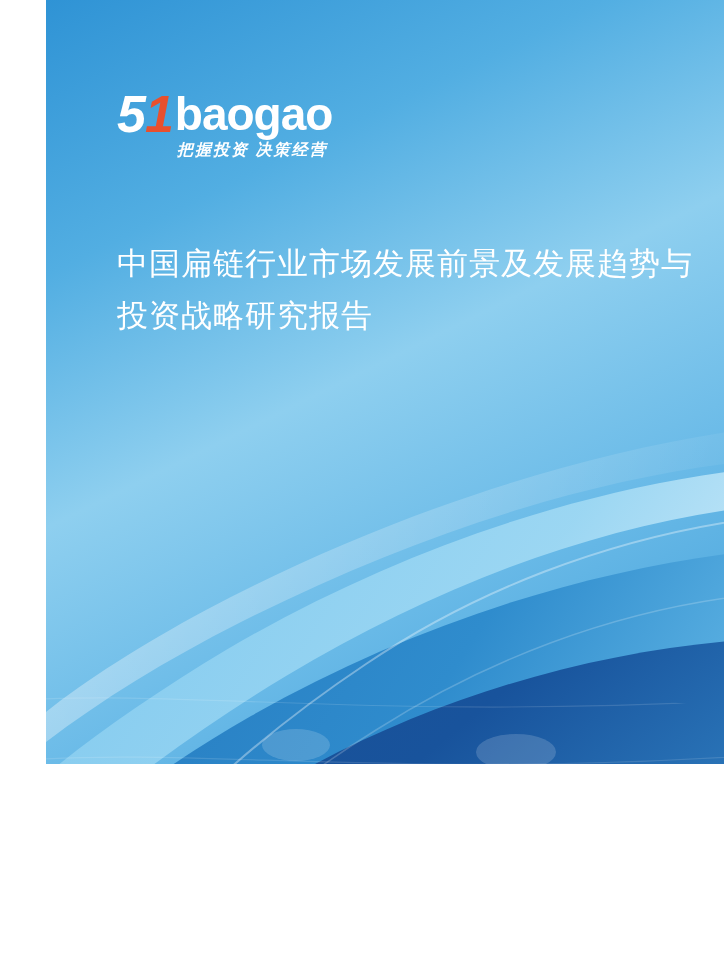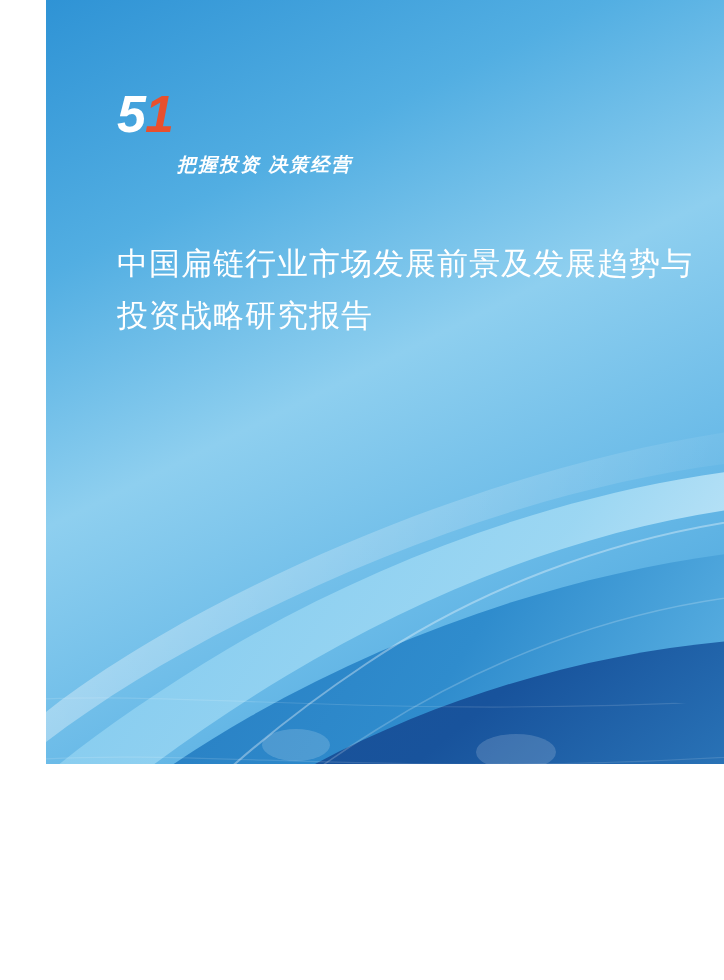--- a/index.html
+++ b/index.html
@@ -61,26 +61,25 @@
     line-height: 52px;
     font-weight: bold;
     color: #ffffff;
     letter-spacing: -1px;
     margin-left: 2px;
   }
   .logo-slogan {
     position: absolute;
     left: 131px;
     top: 140px;
-    font-size: 19px;
+    font-size: 16px;
     letter-spacing: 2px;
     color: #ffffff;
     font-weight: bold;
     font-style: italic;
-    margin-top: 12px;
   }
   .title {
     position: absolute;
     left: 71px;
     top: 238px;
     width: 580px;
     font-size: 31px;
     line-height: 52px;
     color: #ffffff;
     font-weight: normal;
@@ -159,19 +158,20 @@
       </g>
 
       <path d="M695,520 C560,540 430,590 320,664 C260,704 205,748 160,790" stroke="#ffffff" stroke-opacity="0.35" stroke-width="2" fill="none"></path>
       <path d="M695,596 C565,612 440,660 330,730 C272,766 220,806 178,846" stroke="#ffffff" stroke-opacity="0.2" stroke-width="1.5" fill="none"></path>
     </svg>
 
     <div class="logo">
       <span class="logo-mark">
         <span>5</span><span class="dot">1</span>
       </span>
+      <span class="logo-word">baogao</span>
     </div>
     <div class="logo-slogan">把握投资 决策经营</div>
 
     <div class="title">中国扁链行业市场发展前景及发展趋势与投资战略研究报告</div>
 
   </div>
 </div>
 
 </body></html>

